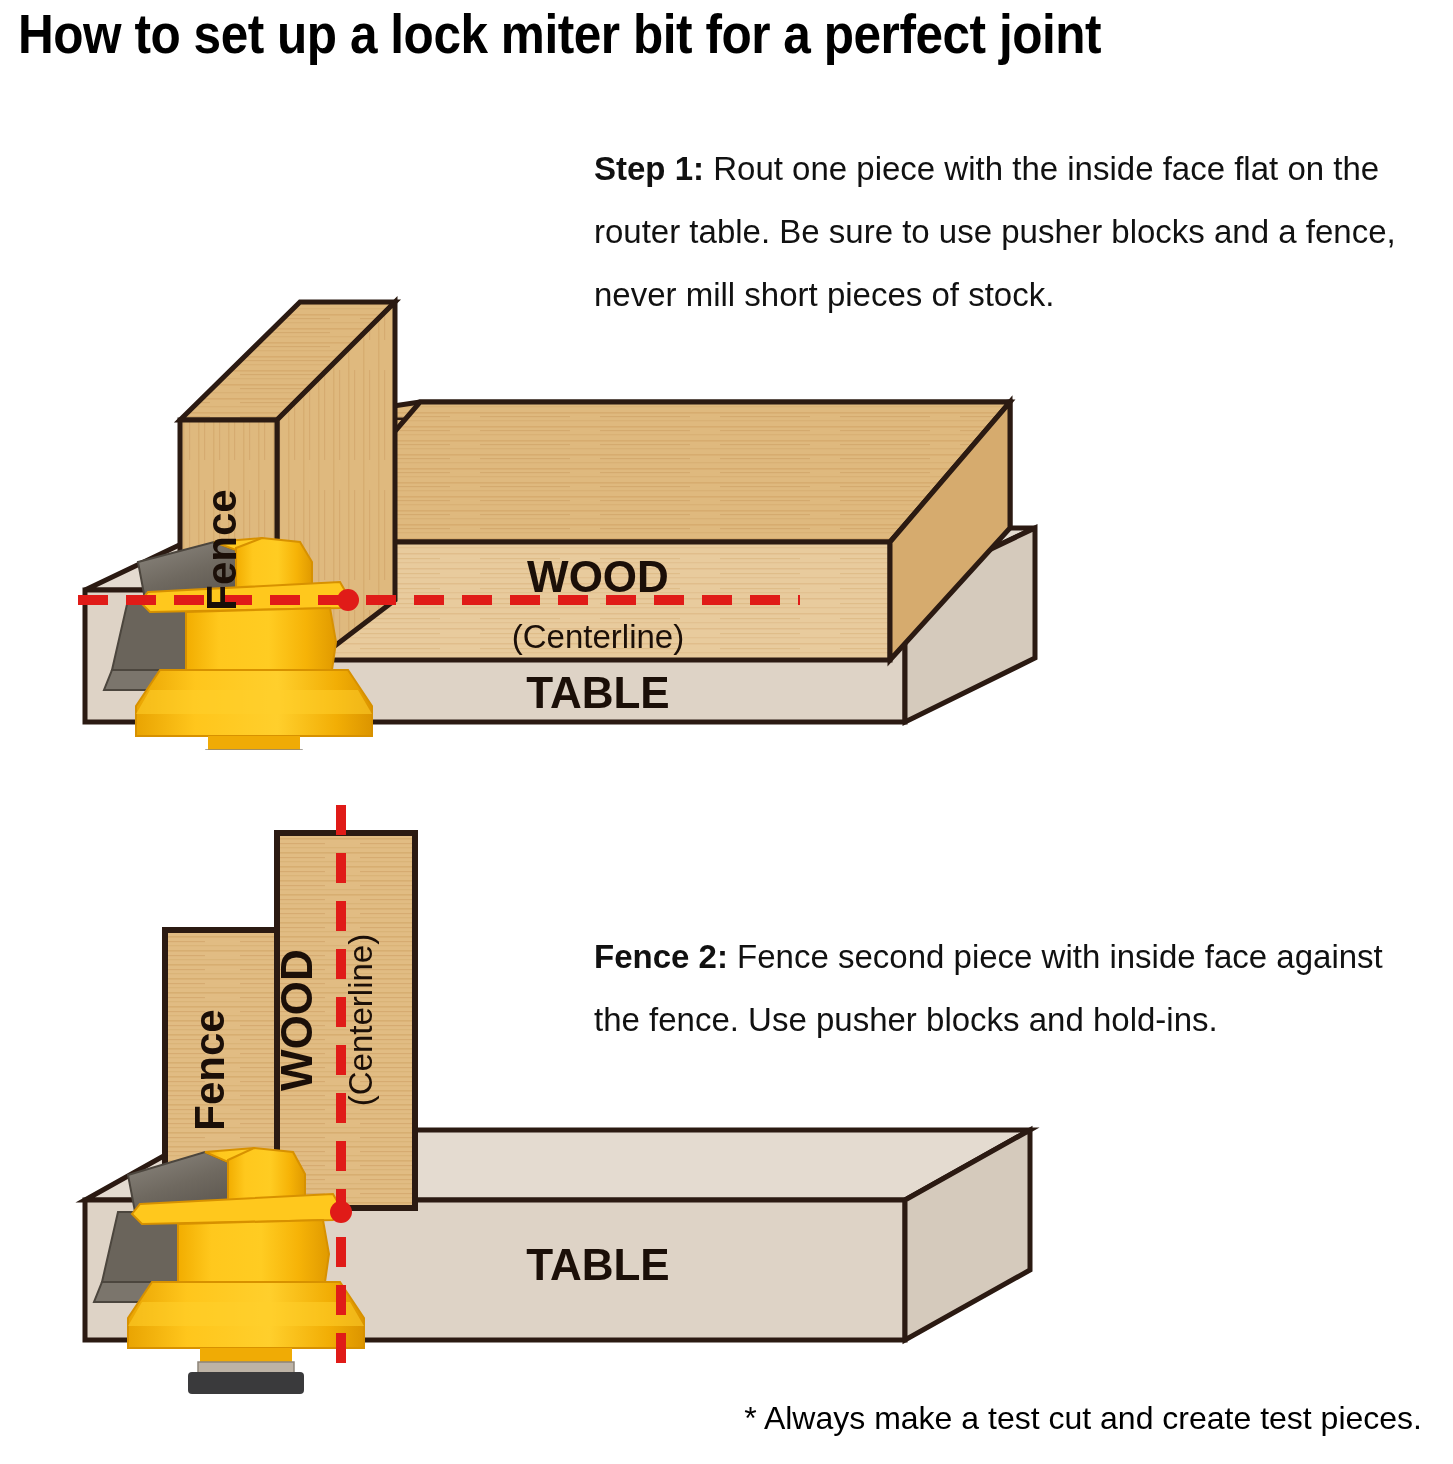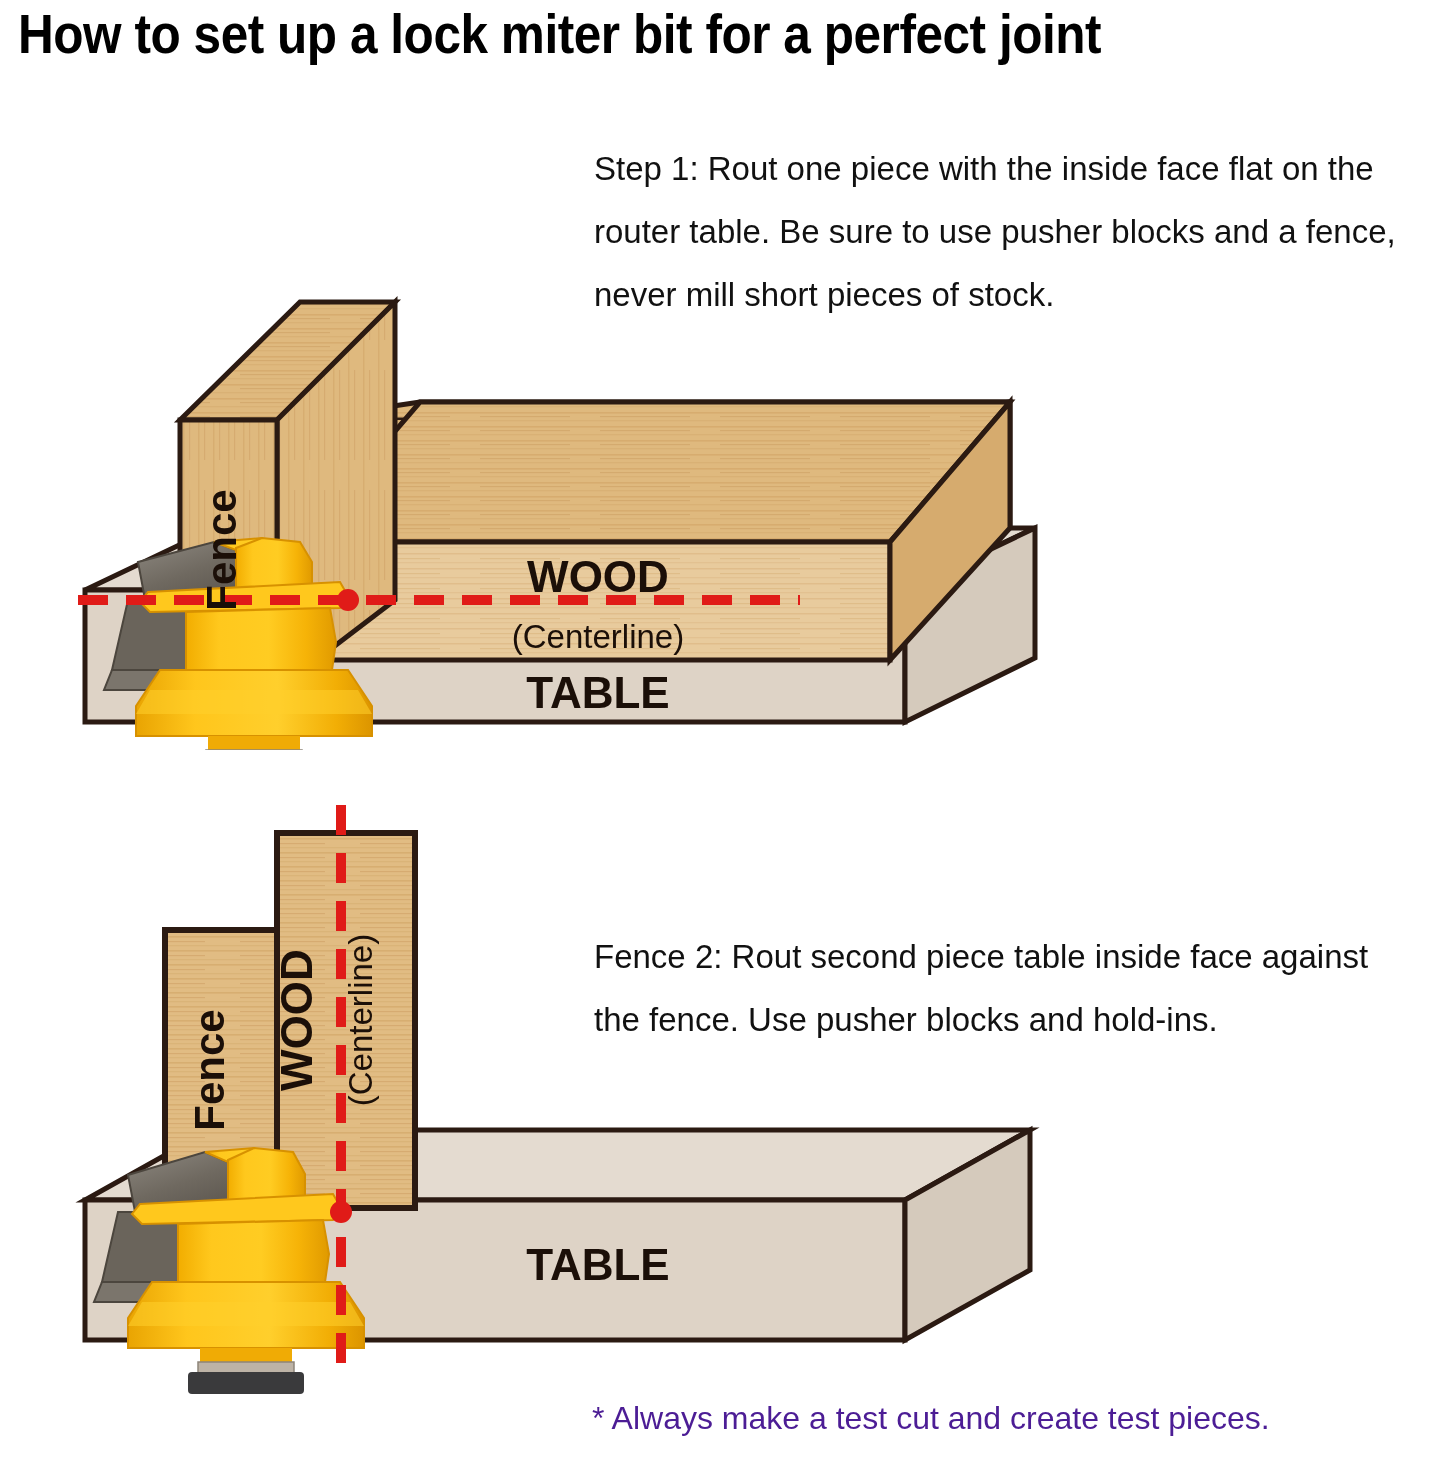--- a/index.html
+++ b/index.html
@@ -4,26 +4,26 @@
 <style>
   html,body{margin:0;padding:0;background:#ffffff;}
   body{width:1453px;height:1464px;position:relative;overflow:hidden;
        font-family:"Liberation Sans","DejaVu Sans",sans-serif;color:#000;}
 
   #title{position:absolute;left:18px;top:2px;width:1430px;height:64px;
          font-weight:bold;font-size:55px;line-height:64px;letter-spacing:-0.5px;
          transform:scaleX(0.90);transform-origin:left center;white-space:nowrap;}
 
   .steptext{position:absolute;font-size:33px;line-height:63px;color:#111;}
-  .steptext b{font-weight:normal;}
+  .steptext b{font-weight:bold;}
   #step1-text{left:594px;top:137px;width:815px;}
   #step2-text{left:594px;top:925px;width:790px;}
 
   #footnote{position:absolute;left:592px;top:1398px;width:830px;
-            font-size:32px;line-height:40px;color:#4c1d95;}
+            font-size:32px;line-height:40px;color:#000000;text-align:right;}
 
   .diagram{position:absolute;}
   #fig1{left:0px;top:130px;width:1040px;height:620px;}
   #fig2{left:0px;top:780px;width:1060px;height:620px;}
 </style>
 </head>
 <body>
 
 <div id="title">How to set up a lock miter bit for a perfect joint</div>
 
@@ -198,16 +198,16 @@
   <text x="372" y="240" font-size="33" fill="#1b0f08" text-anchor="middle" transform="rotate(-90 372 240)" font-family="Liberation Sans, sans-serif">(Centerline)</text>
 
   <text x="598" y="500" font-size="44" font-weight="bold" fill="#1b0f08" text-anchor="middle" font-family="Liberation Sans, sans-serif">TABLE</text>
 </svg>
 
 <div id="step1-text" class="steptext">
   <b>Step 1:</b><span> Rout one piece with the inside face flat on the router table. Be sure to use pusher blocks and a fence, never mill short pieces of stock.</span>
 </div>
 
 <div id="step2-text" class="steptext">
-  <b>Fence 2:</b><span> Rout second piece table inside face against the fence. Use pusher blocks and hold-ins.</span>
+  <b>Fence 2:</b><span> Fence second piece with inside face against the fence. Use pusher blocks and hold-ins.</span>
 </div>
 
 <div id="footnote">* Always make a test cut and create test pieces.</div>
 
 </body></html>

